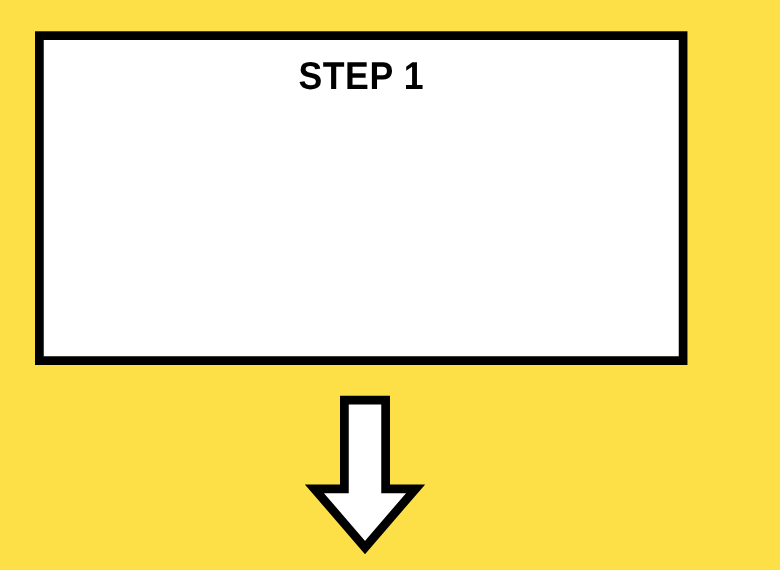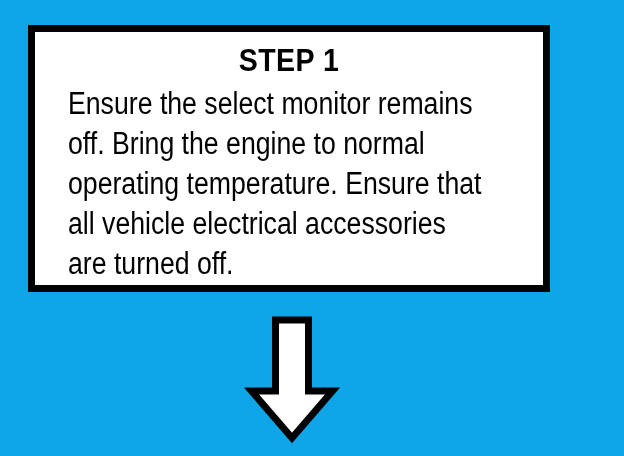--- a/index.html
+++ b/index.html
@@ -14,21 +14,21 @@
     overflow: hidden;
     font-family: "Liberation Sans", "DejaVu Sans", sans-serif;
   }
 
   #canvas {
     position: absolute;
     left: 0;
     top: 0;
     width: 624px;
     height: 456px;
-    background: #0ea5e9;
+    background: #fde047;
   }
 
   
   .step-box {
     position: absolute;
     left: 28px;
     top: 25px;
     width: 522px;
     height: 267px;
     box-sizing: border-box;
@@ -88,27 +88,20 @@
 </style>
 </head>
 <body>
 
 <div id="canvas">
 
   <div class="step-box">
 
     <div class="step-title">STEP 1</div>
 
-    <div class="step-body">
-      <span class="step-line">Ensure the select monitor remains</span>
-      <span class="step-line">off. Bring the engine to normal</span>
-      <span class="step-line">operating temperature. Ensure that</span>
-      <span class="step-line">all vehicle electrical accessories</span>
-      <span class="step-line">are turned off.</span>
-    </div>
 
   </div>
 
   <div class="arrow-wrap">
     <svg viewBox="0 0 98 130" xmlns="http://www.w3.org/2000/svg">
       <polygon points="32.5,4 65.5,4 65.5,75 89.5,75 49,122 8.5,75 32.5,75" fill="#ffffff" stroke="#000000" stroke-width="7" stroke-linejoin="miter" stroke-miterlimit="8"></polygon>
     </svg>
   </div>
 
 </div>

